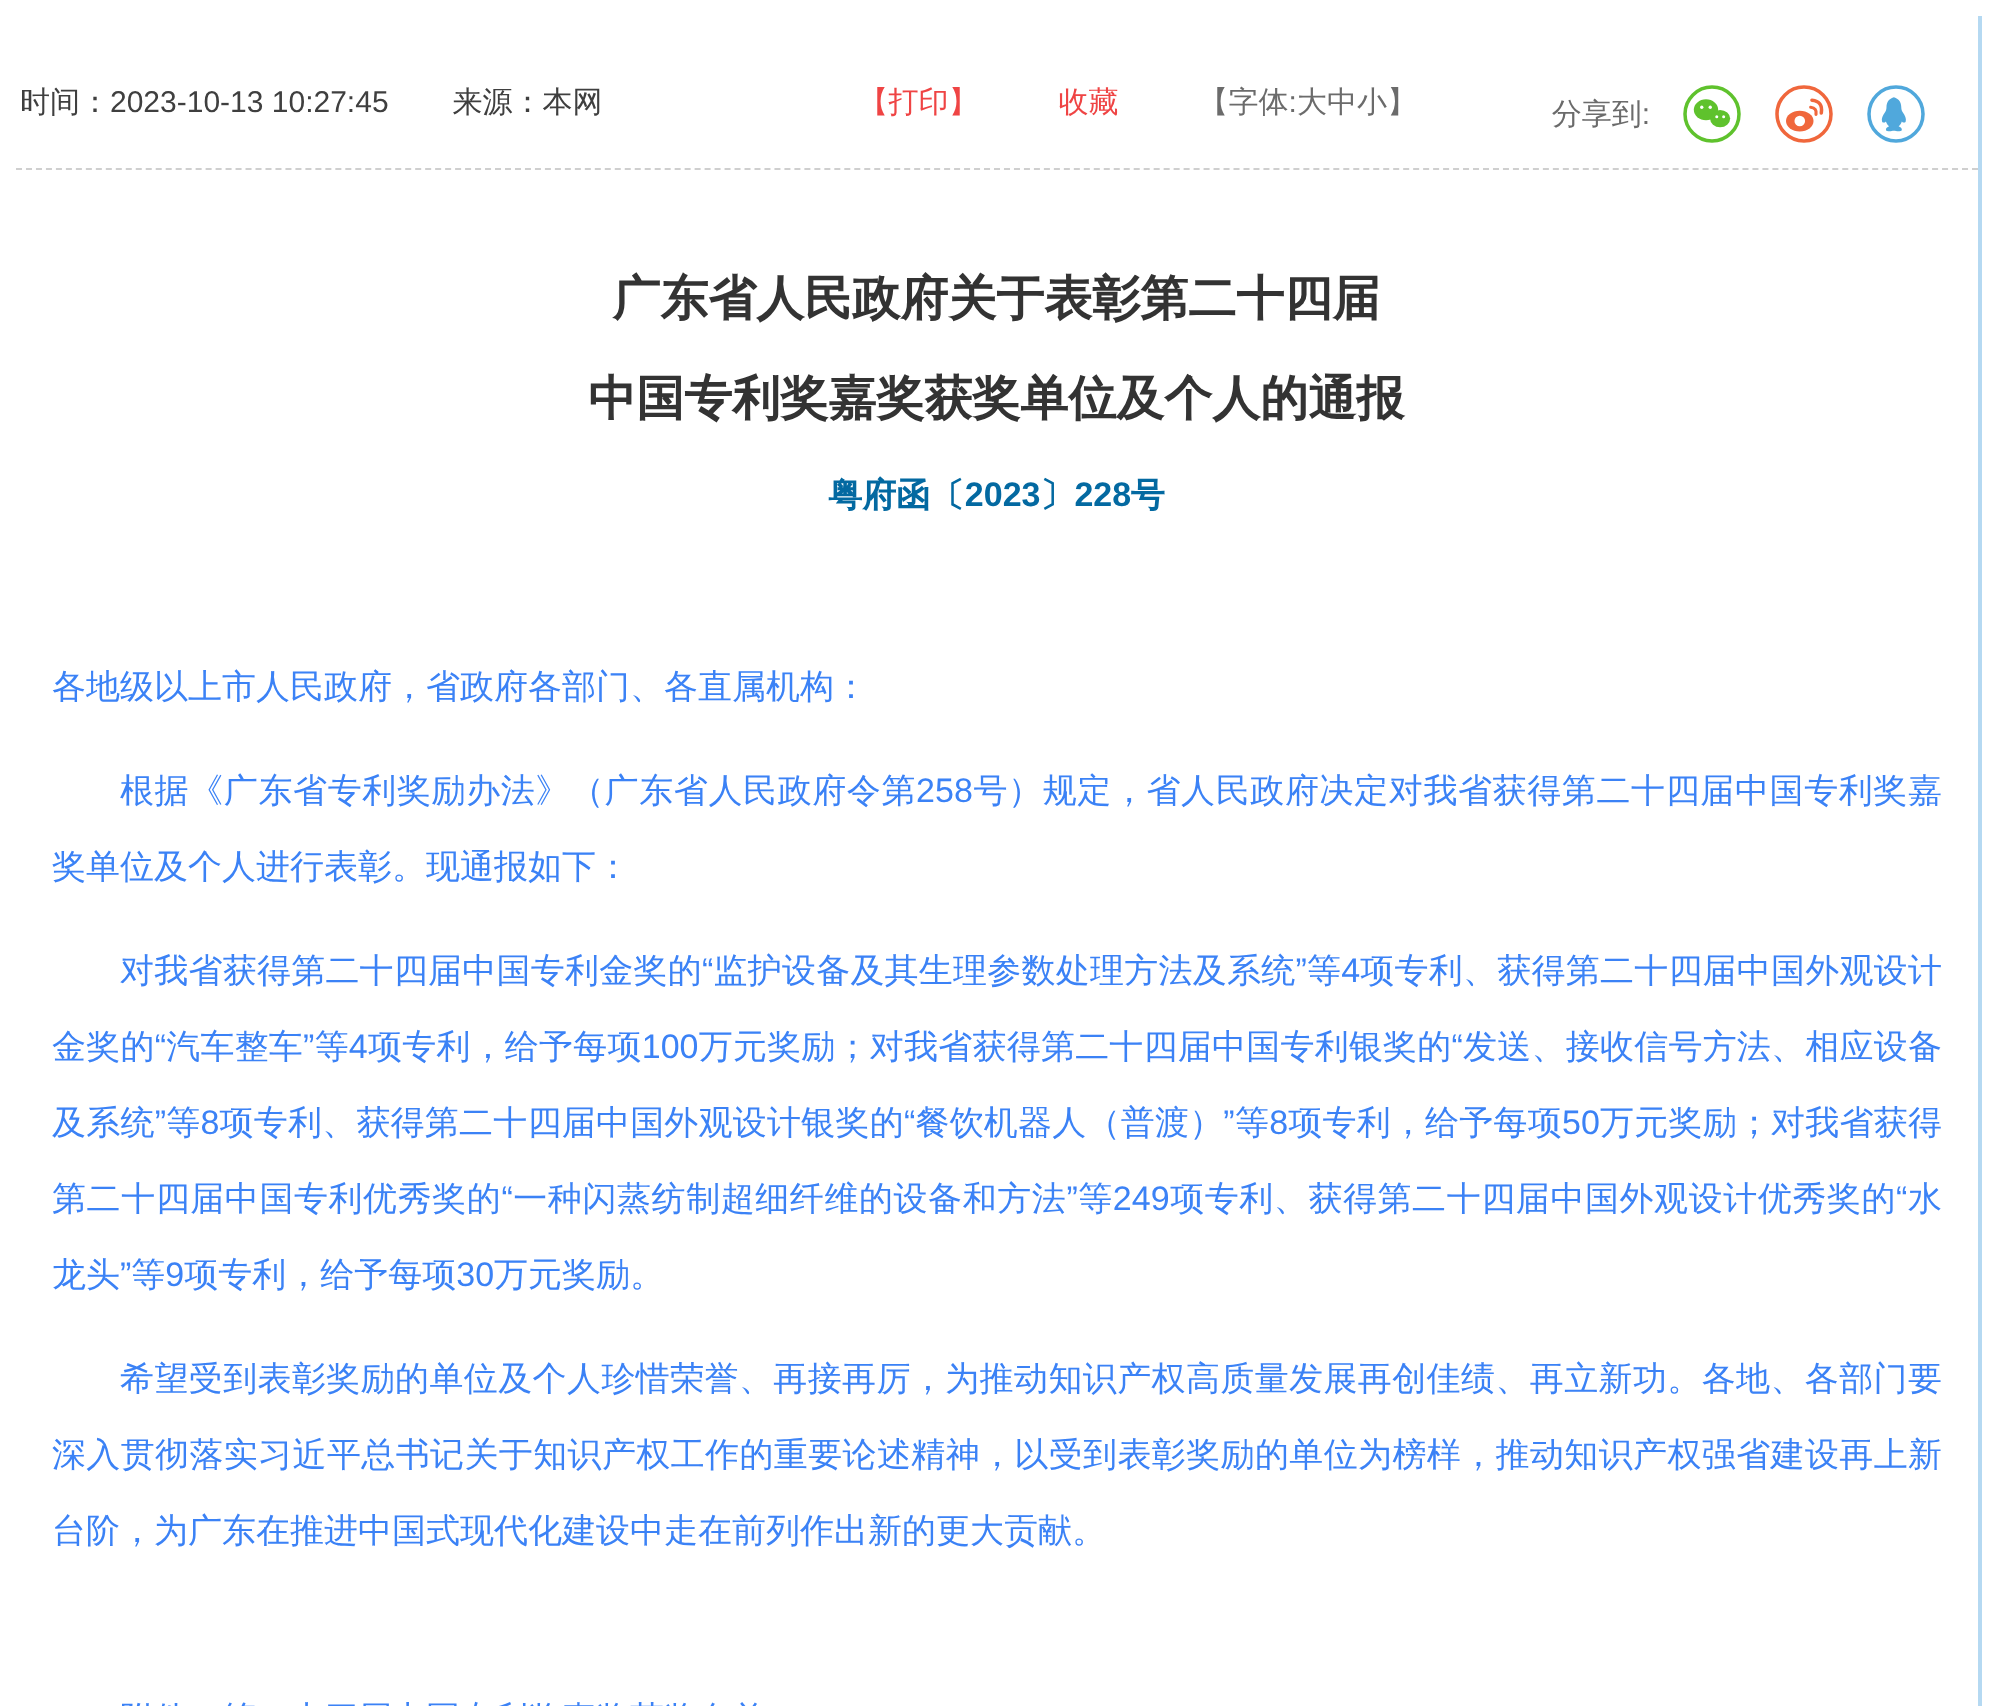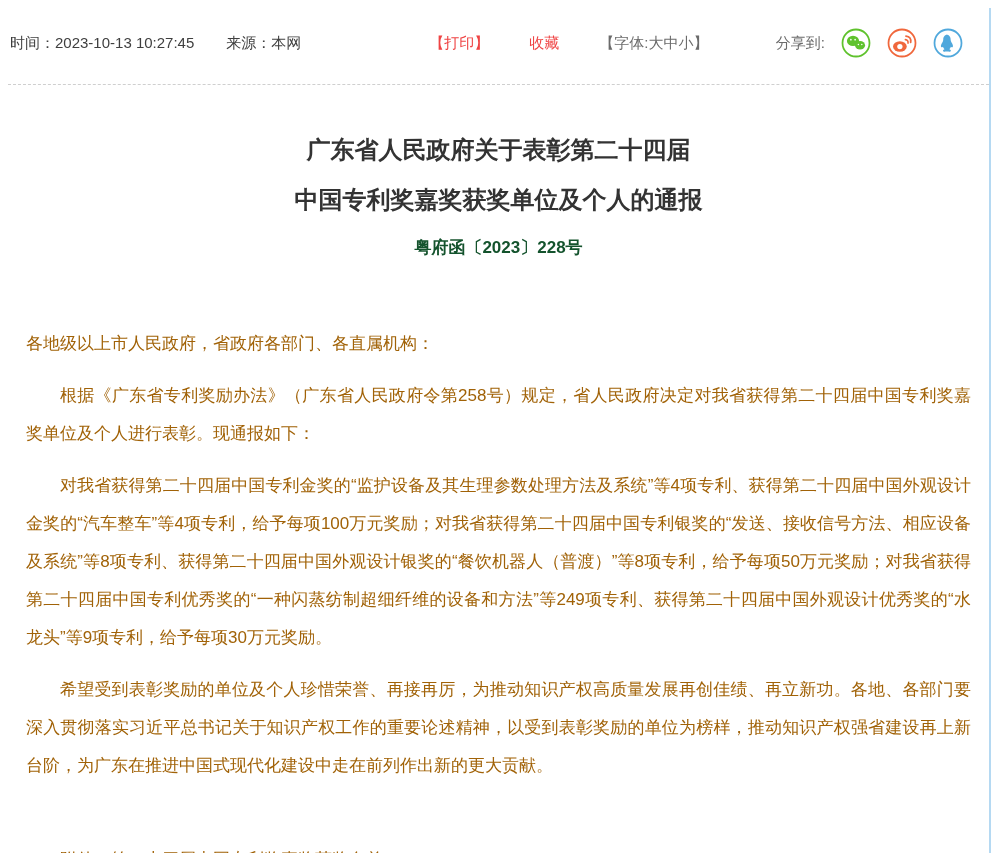--- a/index.html
+++ b/index.html
@@ -13,22 +13,22 @@
   .page { position: relative; width: 997px; height: 853px; background: #fff; }
 
   
   .right-border {
     position: absolute; top: 8px; right: 6px; bottom: 0;
     width: 2px; background: #b5d9f2;
   }
 
   
   .meta-bar {
-    display: flex; align-items: center;
-    padding: 19px 20px 0 10px;
+    display: flex; align-items: flex-start;
+    padding: 42px 20px 0 10px;
     height: 67px;
     font-size: 15px; color: #4a4a4a;
     white-space: nowrap;
   }
   .meta-left { display: flex; gap: 32px; color: #3f3f3f; }
   .meta-tools { display: flex; align-items: center; gap: 40px; margin-left: 128px; color: #6b6b6b; }
   .meta-tools a { color: #ef4444; text-decoration: none; cursor: pointer; }
   .font-size-group { display: flex; align-items: center; color: #6b6b6b; }
   .font-size-group a { color: #6b6b6b; text-decoration: none; cursor: pointer; }
   .meta-share { display: flex; align-items: center; gap: 16px; margin-left: auto; margin-right: 14px; color: #6b6b6b; }
@@ -39,24 +39,24 @@
     border-bottom: 1px dashed #cfcfcf;
     margin: 17px 8px 0 8px;
   }
 
   
   .article { padding: 26px 26px 0 26px; }
   .article h1 { font-size: 24px; font-weight: bold; color: #333; text-align: center; margin-top: 14px; }
   .title-line { display: block; line-height: 50px; }
   .doc-number {
     text-align: center; font-size: 17px; font-weight: bold;
-    color: #14532d; margin-top: 10px; line-height: 26px;
+    color: #0369a1; margin-top: 10px; line-height: 26px;
   }
   .article p {
-    font-size: 17px; line-height: 38px; color: #a16207;
+    font-size: 17px; line-height: 38px; color: #3b82f6;
     text-indent: 2em; text-align: justify; margin: 14px 0;
   }
   .article p.no-indent { text-indent: 0; margin-top: 64px; }
   .article p.attachment { margin-top: 56px; }
 </style>
 </head>
 <body>
 
 <div class="page">
 

